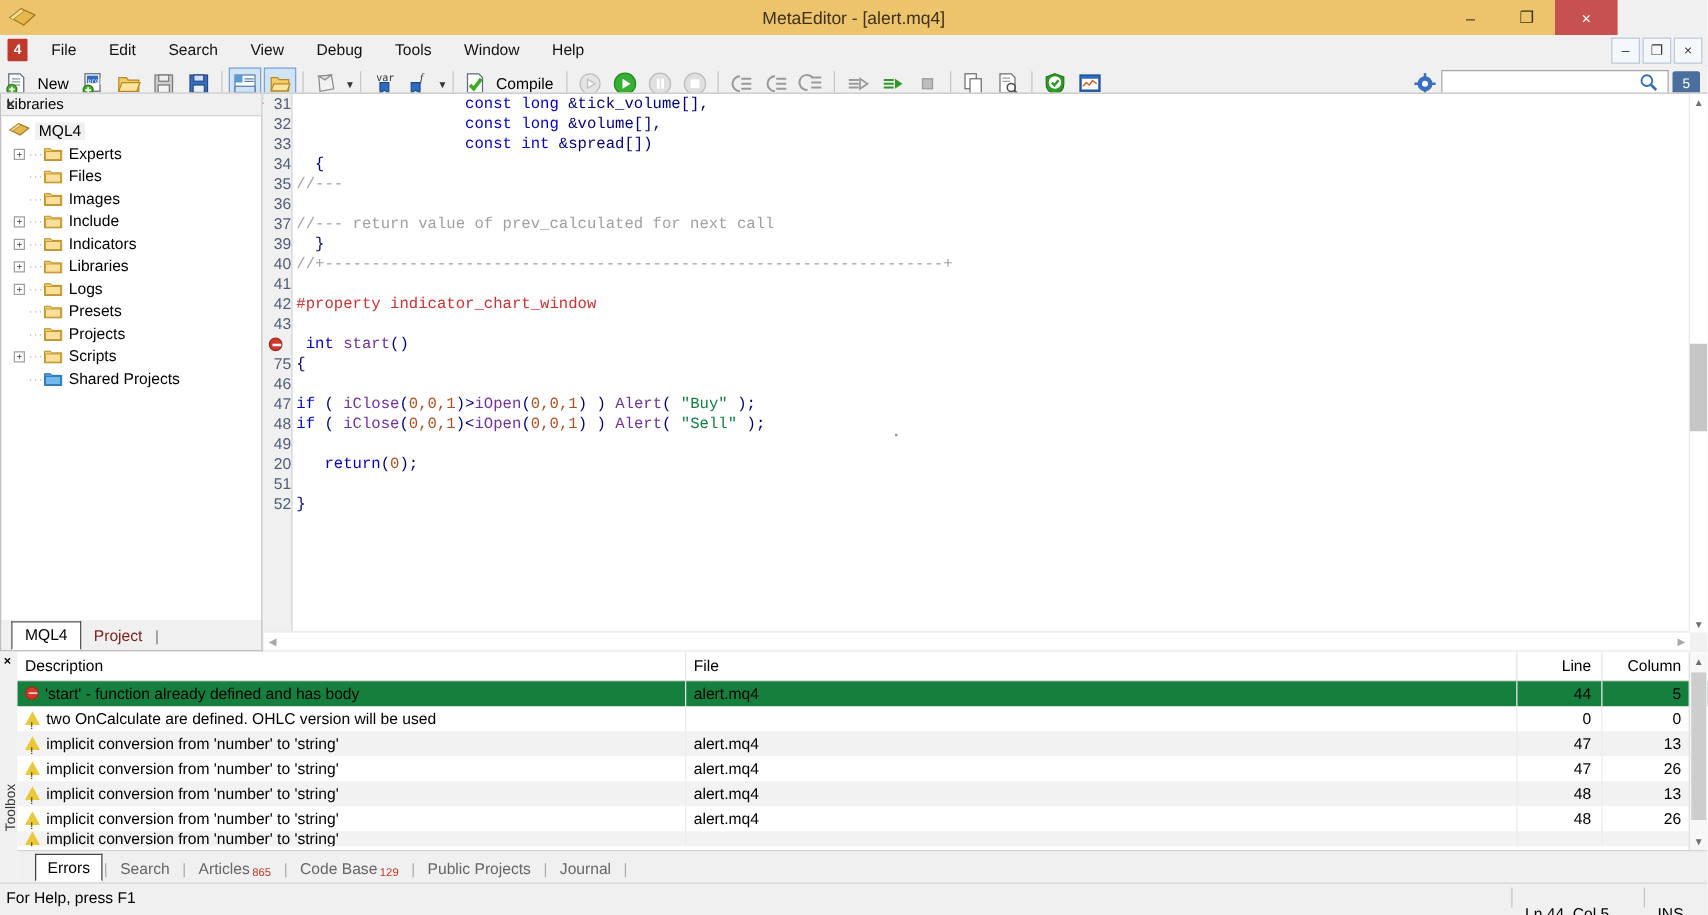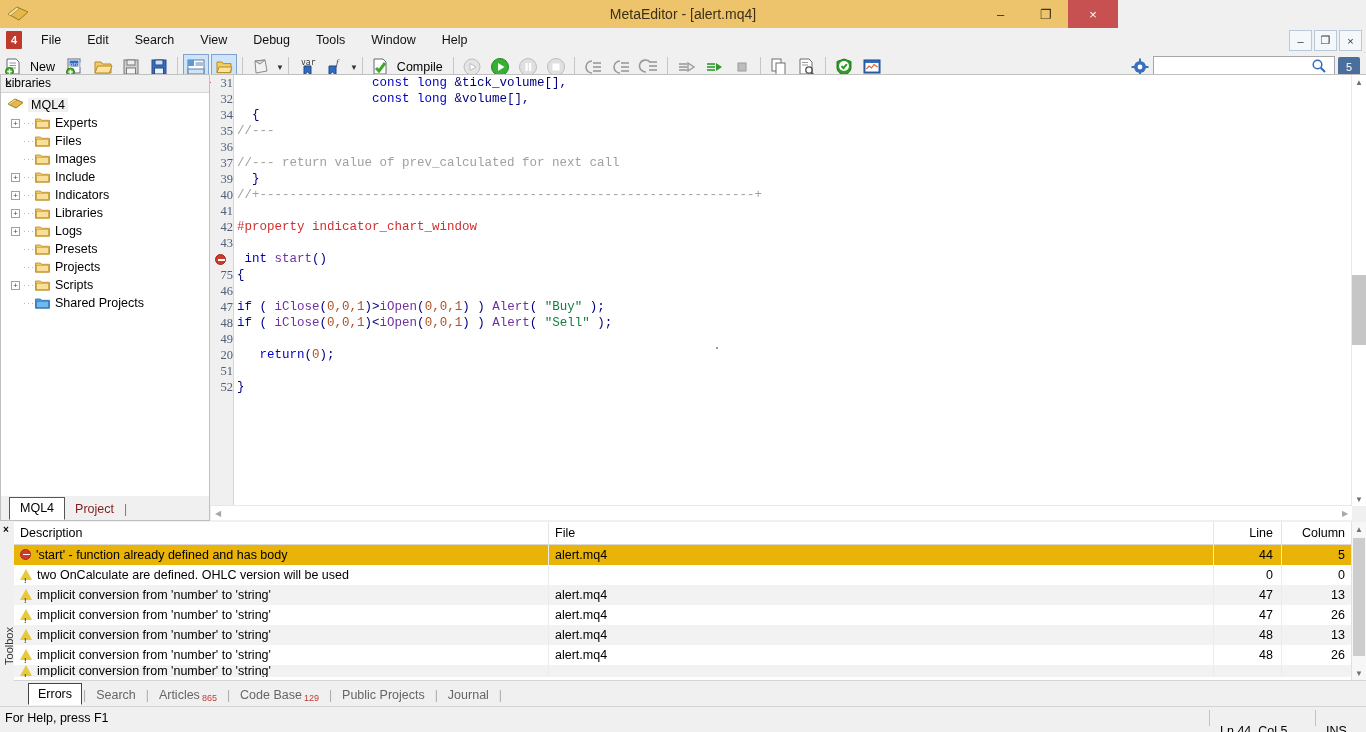--- a/index.html
+++ b/index.html
@@ -6,21 +6,21 @@
   body{
     width:1366px;height:732px;overflow:hidden;
     font-family:"Liberation Sans","DejaVu Sans",sans-serif;
     font-size:12px;color:#000;background:#f0f0f0;
     -webkit-font-smoothing:none;
   }
   .app{position:relative;width:1366px;height:732px;}
 
   
   .titlebar{
-    position:absolute;left:0;top:0;width:1118px;height:28px;
+    position:absolute;left:0;top:0;width:1294px;height:28px;
     background:#edc46b;border-bottom:1px solid #d8ae50;
   }
   .titlebar .tb-icon{
     position:absolute;left:6px;top:3px;width:24px;height:22px;
   }
   .titlebar .tb-title{
     position:absolute;left:0;top:0;width:1366px;height:28px;
     line-height:28px;text-align:center;font-size:14px;color:#3c3018;
   }
   .wbtns{position:absolute;right:0;top:0;height:28px;display:flex;}
@@ -87,21 +87,21 @@
   .navtab-div{color:#777;line-height:21px;}
 
   
   .editor{
     position:absolute;left:211px;top:74px;width:1155px;height:446px;background:#fff;
     border-top:1px solid #c0c0c0;box-sizing:border-box;overflow:hidden;
   }
   .gutter{position:absolute;left:0;top:0;width:22px;height:100%;background:#f0f0f0;border-right:1px solid #d6d6d6;}
   .codearea{position:absolute;left:0;top:0;right:14px;bottom:14px;overflow:hidden;}
   .cline{height:16px;line-height:16px;font-family:"Liberation Mono","DejaVu Sans Mono",monospace;font-size:12.5px;white-space:pre;position:relative;}
-  .lnum{position:absolute;left:0;top:0;width:22px;text-align:right;color:#4f5d78;font-family:Liberation Serif, serif;font-size:12.5px;}
+  .lnum{position:absolute;left:0;top:0;width:22px;text-align:right;color:#4f5d78;font-family:Liberation Sans, sans-serif;font-size:12.5px;}
   .ctext{position:absolute;left:26px;top:0;white-space:pre;}
   .errmark{position:absolute;left:4px;top:3px;width:11px;height:11px;border-radius:50%;
     background:#cf3a2a;border:1px solid #a02a1c;box-sizing:border-box;}
   .errmark:after{content:"";position:absolute;left:2px;top:4px;width:7px;height:2px;background:#fff;}
   .kw{color:#0000c8;}
   .cm{color:#a0a0a0;}
   .pp{color:#d03030;}
   .fn{color:#7030a0;}
   .str{color:#108040;}
   .num{color:#b05020;}
@@ -119,21 +119,21 @@
   .toolbox{position:absolute;left:0;top:522px;width:1366px;height:182px;background:#fff;}
   .tbx-sidebar{position:absolute;left:0;top:0;width:14px;height:182px;background:#f0f0f0;}
   .tbx-close{position:absolute;left:3px;top:2px;font-size:10px;font-weight:bold;}
   .tbx-vlabel{position:absolute;left:-17px;top:118px;width:52px;text-align:center;font-size:11px;color:#333;
     transform:rotate(-90deg);}
   .grid{position:absolute;left:14px;top:0;right:0;height:158px;background:#fff;}
   .ghead{display:flex;height:22px;background:#fff;border-bottom:1px solid #d9d9d9;align-items:center;}
   .gh{font-size:12.5px;padding-left:6px;box-sizing:border-box;border-right:1px solid #e4e4e4;height:22px;line-height:22px;}
   .gh.r{text-align:right;padding-right:8px;padding-left:0;}
   .grow{display:flex;height:20px;align-items:center;font-size:12.5px;}
-  .grow.sel{background:#eab308;}
+  .grow.sel{background:#15803d;}
   .grow.alt{background:#f2f2f2;}
   .gc{box-sizing:border-box;height:20px;line-height:20px;padding-left:6px;overflow:hidden;white-space:nowrap;border-right:1px solid #ececec;}
   .gc.r{text-align:right;padding-right:8px;padding-left:0;}
   .ic-err{display:inline-block;width:11px;height:11px;border-radius:50%;background:#cf3a2a;border:1px solid #a02a1c;
     box-sizing:border-box;position:relative;vertical-align:-1px;margin-right:5px;}
   .ic-err:after{content:"";position:absolute;left:2px;top:4px;width:7px;height:1px;background:#fff;}
   .ic-warn{display:inline-block;width:0;height:0;border-left:6px solid transparent;border-right:6px solid transparent;
     border-bottom:11px solid #e8c93a;position:relative;vertical-align:-1px;margin-right:5px;}
   .ic-warn:after{content:"!";position:absolute;left:-2px;top:2px;font-size:8px;color:#6a5a00;font-weight:bold;}
   .grow.clip{height:12px;overflow:hidden;}
@@ -535,20 +535,21 @@
     <div class="navtab">Project</div>
     <div class="navtab-div">|</div>
   </div>
 
   <div class="editor">
     <div class="gutter"></div>
     <div class="codearea">
       <div id="code-lines-host">
           <div class="cline"><span class="lnum">31</span><span class="ctext" style="left: 161px;"><span class="kw">const</span><span> </span><span class="kw">long</span><span class="pl"> &amp;tick_volume[],</span></span></div>
           <div class="cline"><span class="lnum">32</span><span class="ctext" style="left: 161px;"><span class="kw">const</span><span> </span><span class="kw">long</span><span class="pl"> &amp;volume[],</span></span></div>
+          <div class="cline"><span class="lnum">33</span><span class="ctext" style="left: 161px;"><span class="kw">const</span><span> </span><span class="kw">int</span><span class="pl"> &amp;spread[])</span></span></div>
           <div class="cline"><span class="lnum">34</span><span class="ctext" style="left: 41px;"><span class="pl">{</span></span></div>
           <div class="cline"><span class="lnum">35</span><span class="ctext" style="left: 26px;"><span class="cm">//---</span></span></div>
           <div class="cline"><span class="lnum">36</span><span class="ctext" style="left: 26px;"></span></div>
           <div class="cline"><span class="lnum">37</span><span class="ctext" style="left: 26px;"><span class="cm">//--- return value of prev_calculated for next call</span></span></div>
           <div class="cline"><span class="lnum">39</span><span class="ctext" style="left: 41px;"><span class="pl">}</span></span></div>
           <div class="cline"><span class="lnum">40</span><span class="ctext" style="left: 26px;"><span class="cm">//+------------------------------------------------------------------+</span></span></div>
           <div class="cline"><span class="lnum">41</span><span class="ctext" style="left: 26px;"></span></div>
           <div class="cline"><span class="lnum">42</span><span class="ctext" style="left: 26px;"><span class="pp">#property</span><span> </span><span class="pp">indicator_chart_window</span></span></div>
           <div class="cline"><span class="lnum">43</span><span class="ctext" style="left: 26px;"></span></div>
           <div class="cline"><span class="errmark"></span><span class="ctext" style="left: 33.5px;"><span class="kw">int</span><span> </span><span class="fn">start</span><span class="pl">()</span></span></div>

